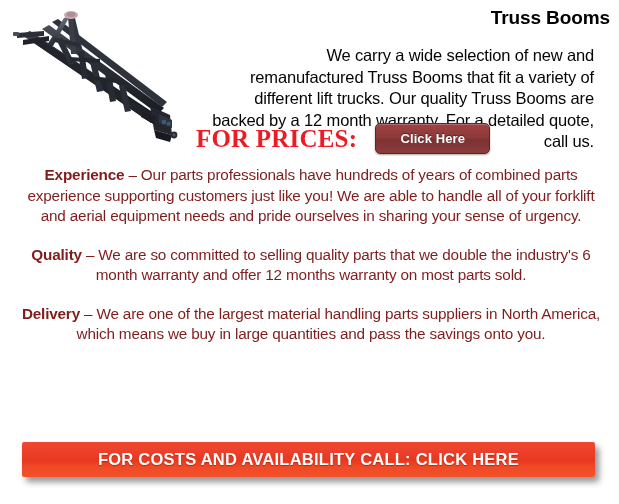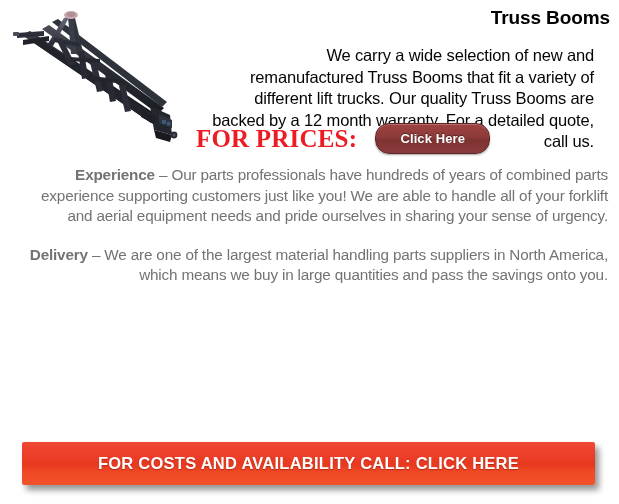--- a/index.html
+++ b/index.html
@@ -77,21 +77,21 @@
     font-size: 25px;
     line-height: 28px;
     color: #ed1c24;
     letter-spacing: 0.2px;
     white-space: nowrap;
   }
   #click-here-button {
     margin-left: 18px;
     width: 113px;
     height: 29px;
-    border-radius: 14px;
+    border-radius: 5px;
     background: linear-gradient(to bottom, #9e4242 0%, #8e3a3a 45%, #7e3232 55%, #8b3b3b 100%);
     border: 1px solid #5d2626;
     box-shadow: inset 0 1px 0 rgba(255,255,255,0.22), 0 1px 2px rgba(0,0,0,0.35);
     display: flex;
     align-items: center;
     justify-content: center;
     cursor: pointer;
   }
   #click-here-button span {
     color: #ffffff;
@@ -106,36 +106,36 @@
     position: absolute;
     left: 14px;
     top: 165px;
     width: 594px;
   }
   .feature {
     font-size: 15.3px;
     line-height: 20.5px;
     letter-spacing: -0.18px;
     margin: 0 0 18px 0;
-    color: #737373;
-    text-align: right;
+    color: #7f1d1d;
+    text-align: center;
   }
   .feature:last-child { margin-bottom: 0; }
   .feature-term {
     font-weight: bold;
   }
   .feature-body { font-weight: normal; }
 
   
   #cta-banner {
     position: absolute;
     left: 22px;
     top: 442px;
     width: 573px;
-    height: 43px;
+    height: 35px;
     border-radius: 2px;
     background: linear-gradient(to bottom,
         #ef4832 0%,
         #ec3f2a 30%,
         #e8381f 52%,
         #f04a26 72%,
         #f2522a 100%);
     box-shadow: 4px 5px 6px rgba(0,0,0,0.42);
     display: flex;
     align-items: center;
@@ -228,18 +228,19 @@
     <span id="for-prices-label">FOR PRICES:</span>
     <div id="click-here-button">
       <span>Click Here</span>
     </div>
   </div>
 
 </div>
 
 <div id="features">
     <p class="feature"><span class="feature-term">Experience</span><span class="feature-body"> – Our parts professionals have hundreds of years of combined parts experience supporting customers just like you!  We are able to handle all of your forklift and aerial equipment needs and pride ourselves in sharing your sense of urgency.</span></p>
+    <p class="feature"><span class="feature-term">Quality</span><span class="feature-body"> – We are so committed to selling quality parts that we double the industry's 6 month warranty and offer 12 months warranty on most parts sold.</span></p>
     <p class="feature"><span class="feature-term">Delivery</span><span class="feature-body"> – We are one of the largest material handling parts suppliers in North America, which means we buy in large quantities and pass the savings onto you.</span></p>
   </div>
 
 <div id="cta-banner">
   <span id="cta-banner-label">FOR COSTS AND AVAILABILITY CALL: CLICK HERE</span>
 </div>
 
 </body></html>

